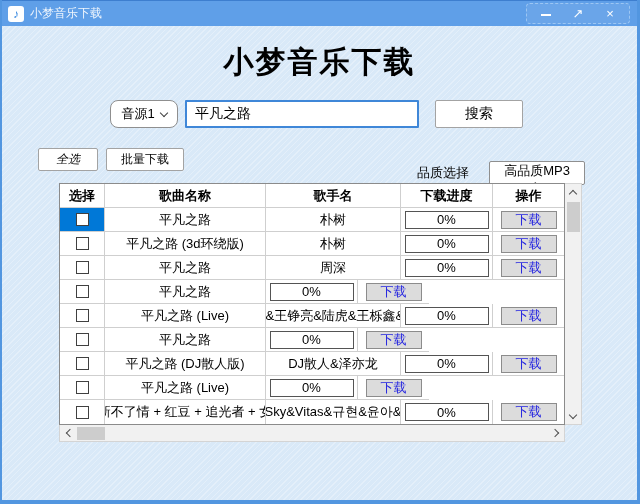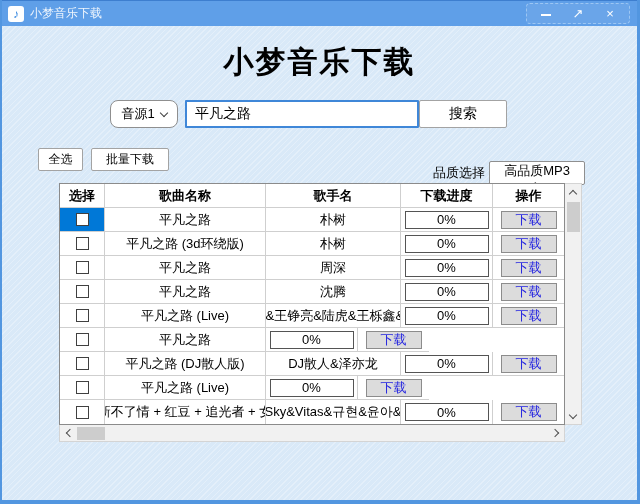--- a/index.html
+++ b/index.html
@@ -46,34 +46,34 @@
     width:68px; height:28px; background:#fff; border:1px solid #8f8f8f; border-radius:8px;
     display:flex; align-items:center; justify-content:center; gap:6px; font-size:13px; color:#000;
   }
   .chev { width:6px; height:6px; border-right:1.6px solid #404040; border-bottom:1.6px solid #404040; transform:rotate(45deg); margin-top:-3px; }
   .search-input {
     width:234px; height:28px; margin-left:7px; border:2px solid #3f87d8; border-radius:1px;
     font-size:14px; padding:0 8px; color:#000; background:#fff; outline:none;
     font-family:"Liberation Sans", sans-serif;
   }
   .search-btn {
-    width:88px; height:28px; margin-left:0; background:#fff; border:1px solid #a3a3a3; border-radius:2px;
+    width:88px; height:28px; margin-left:16px; background:#fff; border:1px solid #a3a3a3; border-radius:2px;
     font-size:14px; color:#000; display:flex; align-items:center; justify-content:center;
   }
 
   
   .toolbar-row { position:absolute; top:147px; left:36px; right:52px; height:24px; display:flex; align-items:center; }
   .tb-btn {
     height:23px; background:#fff; border:1px solid #a3a3a3; border-radius:2px;
     font-size:12px; color:#000; display:flex; align-items:center; justify-content:center; margin-right:8px;
   }
-  .tb-select-all { width:45px; }
+  .tb-select-all { width:60px;font-style:italic; }
   .tb-batch { width:78px; }
   .tb-dir { width:90px; }
-  .quality-group { margin-left:auto; display:flex; align-items:center; gap:4px;margin-top:28px; }
+  .quality-group { margin-left:auto; display:flex; align-items:center; gap:20px;margin-top:28px; }
   .quality-label { font-size:13px; color:#000; }
   .quality-select {
     width:96px; height:24px; background:#fff; border:1px solid #8f8f8f; border-radius:2px;
     display:flex; align-items:center; justify-content:center; gap:7px; font-size:13px; color:#000;flex-direction:column;
   }
 
   
   .table-outer { position:absolute; top:183px; left:57px; width:524px; }
   .table-top { display:flex; }
   .grid { width:506px; border:1px solid #8b8b8b; background:#fff; }
@@ -203,21 +203,20 @@
               </div>
     <div class="td c4">
                 <span class="dl-btn">下载</span>
               </div>
   </div>
             <div class="tr">
     <div class="td c0">
                 <span class="checkbox"></span>
               </div>
     <div class="td c1">平凡之路</div>
-    <div class="td c2">沈腾</div>
     <div class="td c3">
                 <span class="progress-box">0%</span>
               </div>
     <div class="td c4">
                 <span class="dl-btn">下载</span>
               </div>
   </div>
             <div class="tr">
     <div class="td c0">
                 <span class="checkbox"></span>

